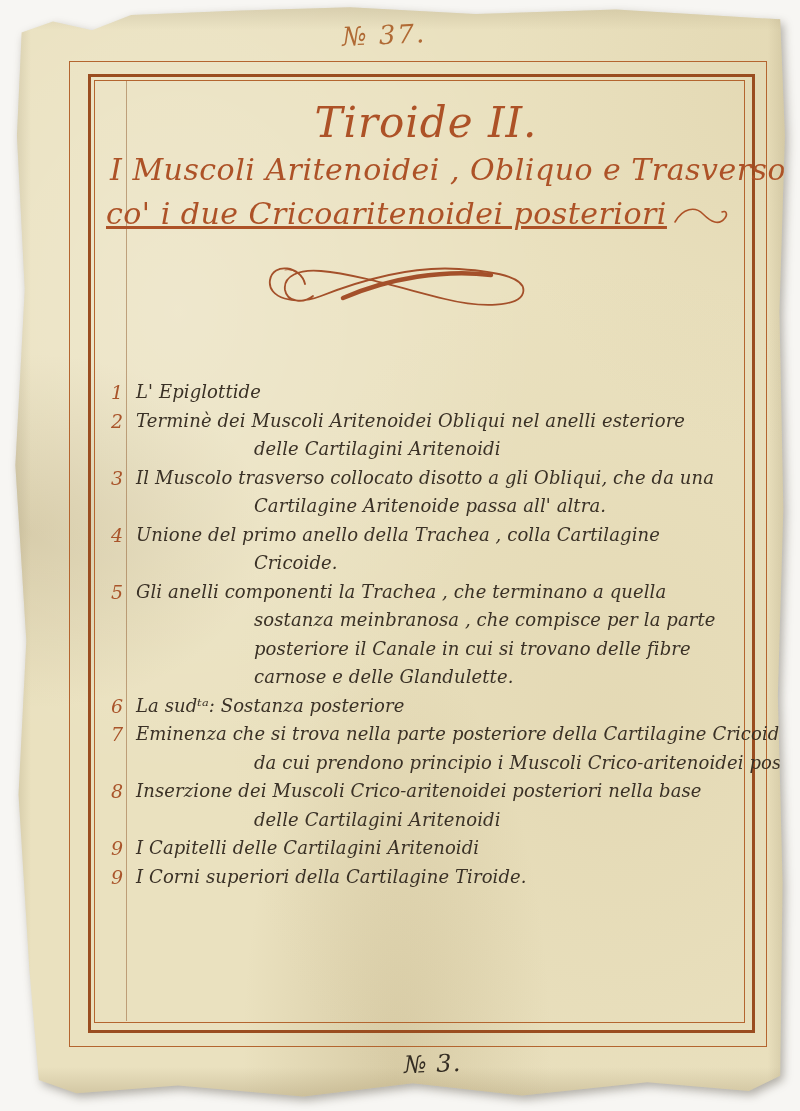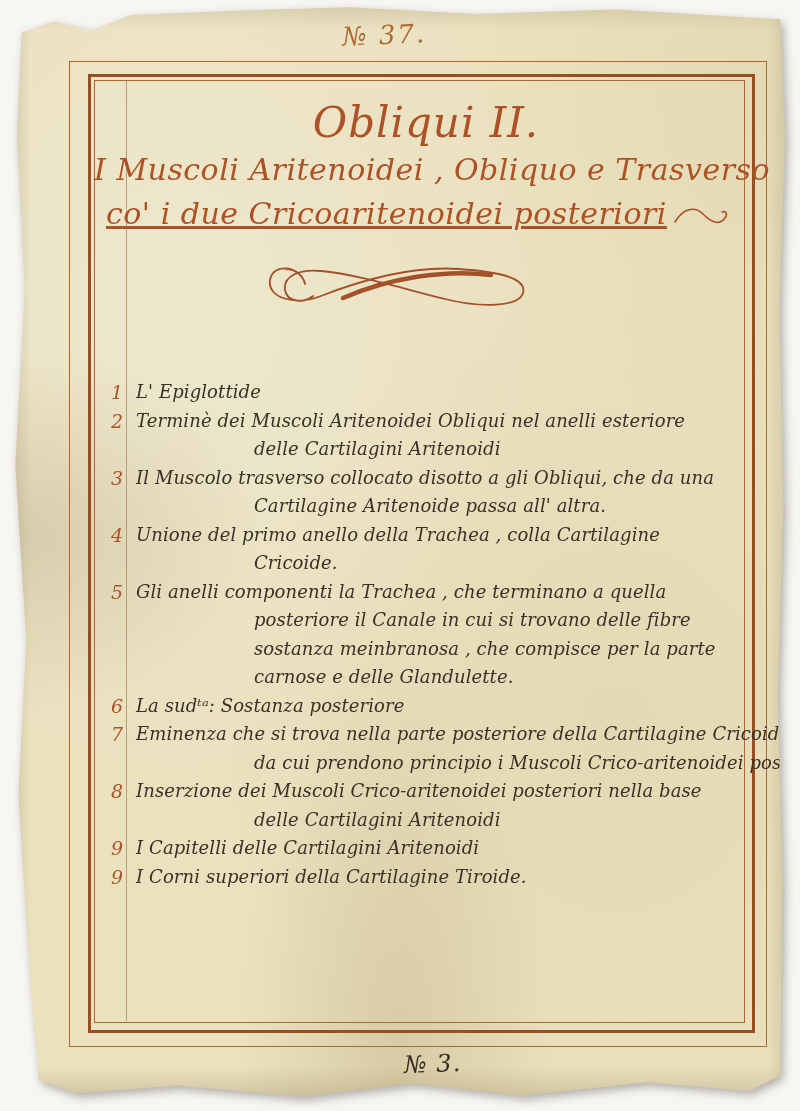--- a/index.html
+++ b/index.html
@@ -34,21 +34,21 @@
     border:3px solid #9a4d20;}
   .frame-inner{position:absolute;left:88px;top:76px;width:649px;height:941px;
     border:1px solid #b4652f;}
   .margin-line{position:absolute;left:120px;top:77px;width:1px;height:940px;
     background:rgba(152,102,58,.55);}
   .hand{font-style:italic;}
   .pg-num-top{position:absolute;left:336px;top:16px;font-size:26px;
     transform:rotate(-2.5deg);letter-spacing:2px;color:#b06a35;}
   .title-1{position:absolute;left:130px;top:94px;width:580px;text-align:center;
     font-size:42px;letter-spacing:1px;color:#ad5227;}
-  .title-2{position:absolute;left:88px;top:148px;width:624px;text-align:center;
+  .title-2{position:absolute;left:104px;top:148px;width:624px;text-align:center;
     font-size:30px;letter-spacing:.5px;color:#ad5227;white-space:nowrap;}
   .title-3{position:absolute;left:100px;top:192px;width:580px;text-align:center;
     font-size:30px;letter-spacing:.5px;color:#ad5227;white-space:nowrap;text-decoration:underline;}
   .title-3 svg{vertical-align:-6px;margin-left:6px;}
   .ornament{position:absolute;left:253px;top:250px;width:296px;height:66px;}
   
   .fig-list{position:absolute;left:92px;top:374px;width:650px;}
   .list-item{display:flex;align-items:flex-start;}
   .item-number{flex:0 0 38px;text-align:center;font-size:19px;font-style:italic;
     color:#a9542a;line-height:28.5px;}
@@ -65,21 +65,21 @@
 <div class="paper-wrap">
   <div class="paper">
 
     <div class="pg-num-top hand">№ 37.</div>
 
     <div class="frame-outer"></div>
     <div class="frame-thick"></div>
     <div class="frame-inner"></div>
     <div class="margin-line"></div>
 
-    <div class="title-1 hand">Obliqui II.</div>
+    <div class="title-1 hand">Tiroide II.</div>
     <div class="title-2 hand">I Muscoli Aritenoidei , Obliquo e Trasverso</div>
     <div class="title-3 hand">
       <span>co' i due Cricoaritenoidei posteriori</span><svg width="58" height="26" viewBox="0 0 58 26">
         <path d="M2 18 C10 4 22 2 30 10 C38 18 46 22 52 14 C55 10 53 6 49 8" fill="none" stroke="#ad5227" stroke-width="1.6" stroke-linecap="round"></path>
       </svg>
     </div>
 
     <svg class="ornament" viewBox="0 0 296 66">
       <path d="M46 30 C42 12 14 8 11 26 C8 44 36 52 62 42 C108 24 158 12 200 15 C244 18 268 25 264 39 C260 53 222 54 186 45 C142 34 96 20 62 17 C40 15 24 22 26 36 C28 48 44 50 54 42" fill="none" stroke="#a4502a" stroke-width="1.8" stroke-linecap="round"></path>
       <path d="M84 44 C130 24 186 15 232 21" fill="none" stroke="#a4502a" stroke-width="4.5" stroke-linecap="round"></path>
@@ -111,22 +111,22 @@
           <div class="item-number hand">4</div>
           <div class="item-lines">
             <div class="item-line">Unione del primo anello della Trachea , colla Cartilagine</div>
             <div class="item-line cont">Cricoide.</div>
           </div>
         </div>
         <div class="list-item">
           <div class="item-number hand">5</div>
           <div class="item-lines">
             <div class="item-line">Gli anelli componenti la Trachea , che terminano a quella</div>
+            <div class="item-line cont">sostanza meinbranosa , che compisce per la parte</div>
             <div class="item-line cont">posteriore il Canale in cui si trovano delle fibre</div>
-            <div class="item-line cont">sostanza meinbranosa , che compisce per la parte</div>
             <div class="item-line cont">carnose e delle Glandulette.</div>
           </div>
         </div>
         <div class="list-item">
           <div class="item-number hand">6</div>
           <div class="item-lines">
             <div class="item-line">La sudᵗᵃ: Sostanza posteriore</div>
           </div>
         </div>
         <div class="list-item">

